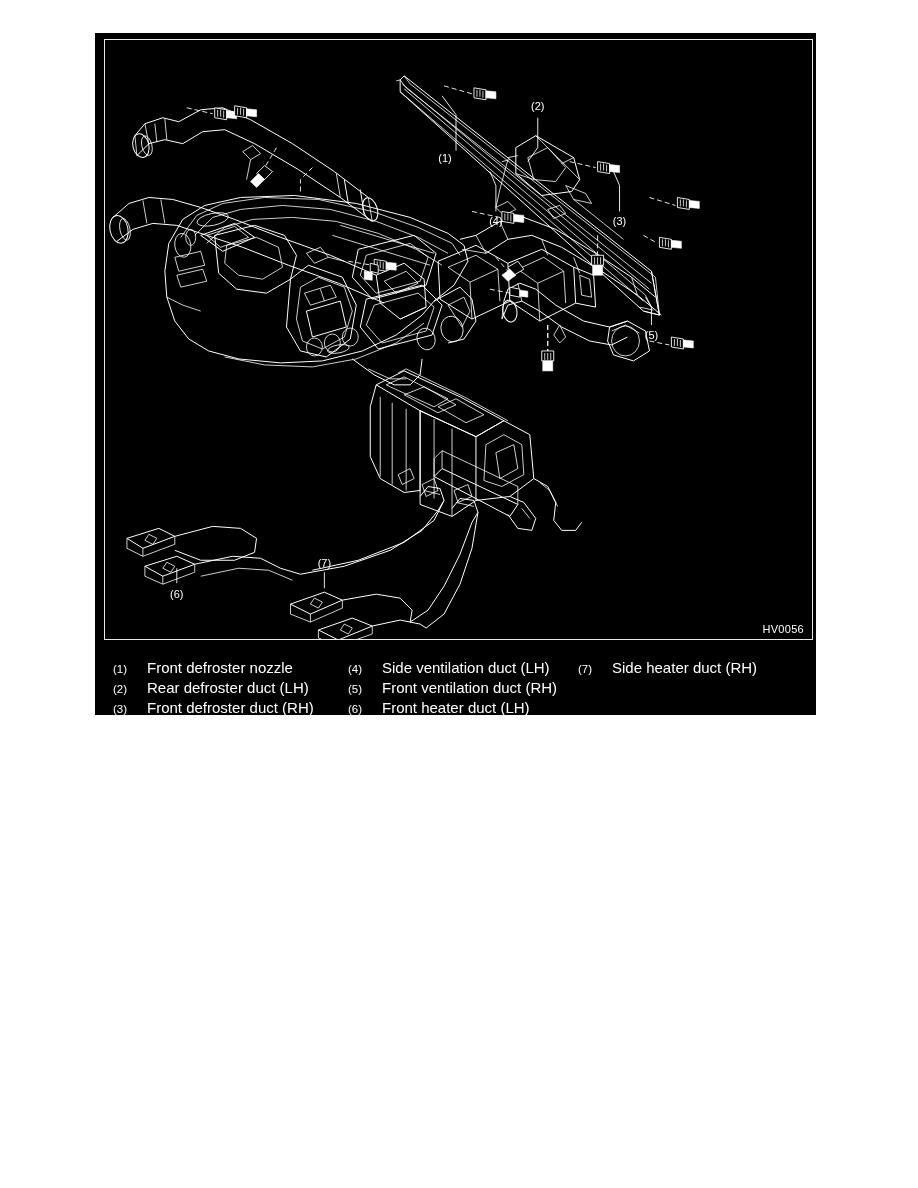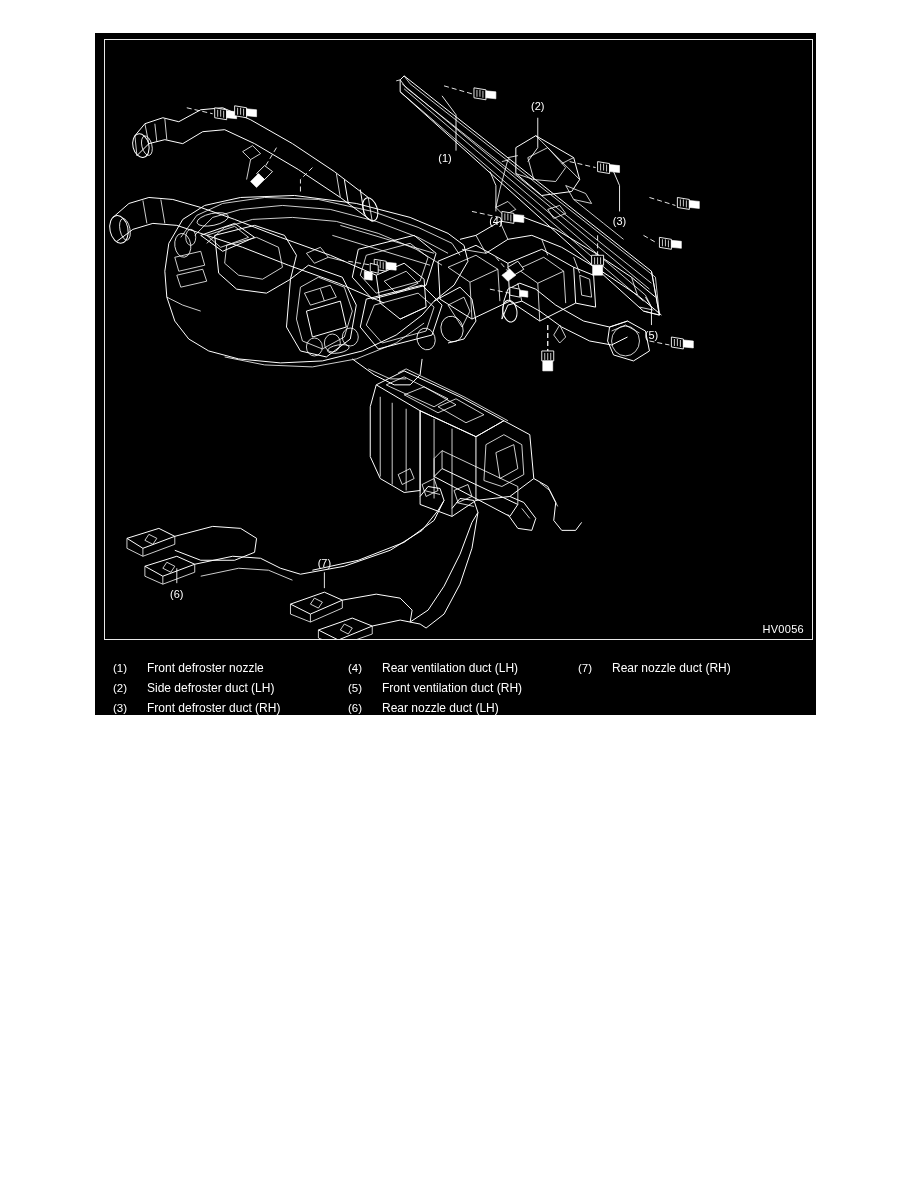--- a/index.html
+++ b/index.html
@@ -86,21 +86,21 @@
   .legend-num {
     color: #ffffff;
     font-family: "Liberation Sans", sans-serif;
     font-size: 11.5px;
     width: 34px;
     flex: 0 0 34px;
   }
   .legend-label {
     color: #ffffff;
     font-family: "Liberation Sans", sans-serif;
-    font-size: 12px;
+    font-size: 15px;
     text-align: center;
   }
 
   
   .callout-text {
     fill: #ffffff;
     font-family: "Liberation Sans", sans-serif;
     font-size: 11px;
   }
 
@@ -500,45 +500,45 @@
 
   <div id="legend">
 
     <div class="legend-col" id="legend-col-1">
       <div class="legend-row">
         <span class="legend-num">(1)</span>
         <span class="legend-label">Front defroster nozzle</span>
       </div>
       <div class="legend-row">
         <span class="legend-num">(2)</span>
-        <span class="legend-label">Side defroster duct (LH)</span>
+        <span class="legend-label">Rear defroster duct (LH)</span>
       </div>
       <div class="legend-row">
         <span class="legend-num">(3)</span>
         <span class="legend-label">Front defroster duct (RH)</span>
       </div>
     </div>
 
     <div class="legend-col" id="legend-col-2">
       <div class="legend-row">
         <span class="legend-num">(4)</span>
-        <span class="legend-label">Rear ventilation duct (LH)</span>
+        <span class="legend-label">Side ventilation duct (LH)</span>
       </div>
       <div class="legend-row">
         <span class="legend-num">(5)</span>
         <span class="legend-label">Front ventilation duct (RH)</span>
       </div>
       <div class="legend-row">
         <span class="legend-num">(6)</span>
-        <span class="legend-label">Rear nozzle duct (LH)</span>
+        <span class="legend-label">Front heater duct (LH)</span>
       </div>
     </div>
 
     <div class="legend-col" id="legend-col-3">
       <div class="legend-row">
         <span class="legend-num">(7)</span>
-        <span class="legend-label">Rear nozzle duct (RH)</span>
+        <span class="legend-label">Side heater duct (RH)</span>
       </div>
     </div>
 
   </div>
 
 </div>
 
 </body></html>

